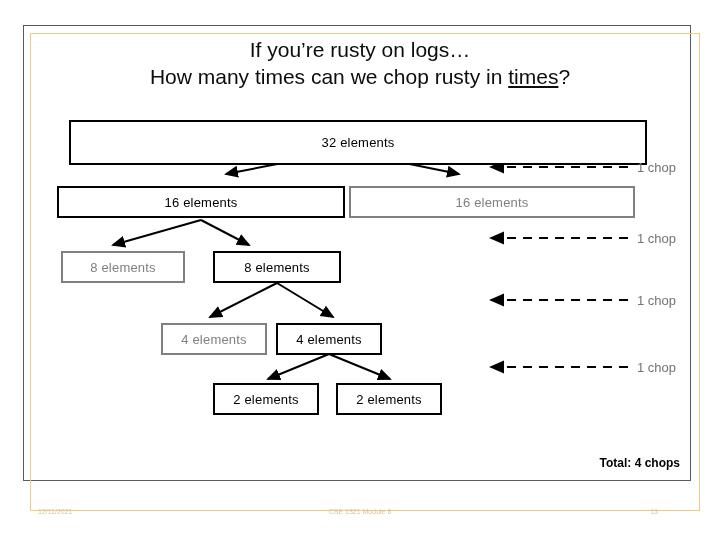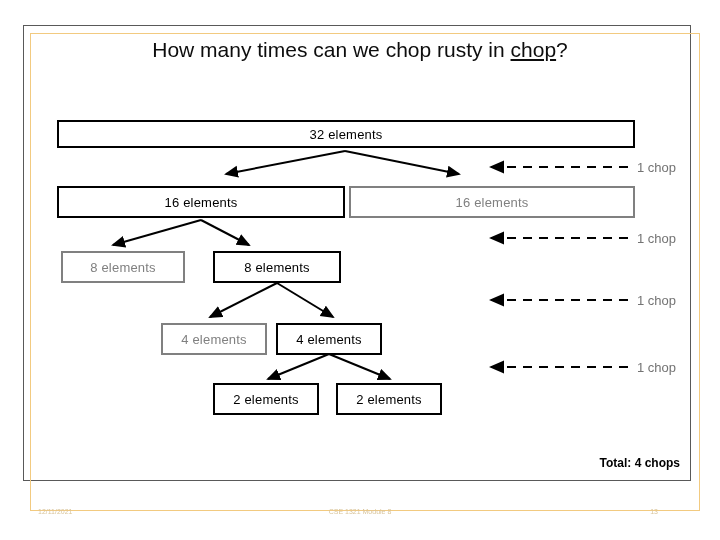--- a/index.html
+++ b/index.html
@@ -101,21 +101,22 @@
   #footer-center{left:0;width:720px;text-align:center;}
   #footer-page{right:62px;}
 </style>
 </head>
 <body>
 
 <div id="slide-frame"></div>
 <div id="slide-accent-frame"></div>
 
 <div id="title-block">
-  <div class="title-line"><span>How many times can we chop rusty in </span><u>chop</u><span>?</span></div>
+  <div class="title-line">If you’re rusty on logs…</div>
+  <div class="title-line"><span>How many times can we chop rusty in </span><u>times</u><span>?</span></div>
 </div>
 
 <svg id="connectors" viewBox="0 0 720 540">
   <defs>
     <marker id="arrowhead" markerWidth="7" markerHeight="7" refX="6" refY="3.0" orient="auto">
       <polygon points="0 0, 7 3, 0 6" fill="#000"></polygon>
     </marker>
     <marker id="arrowhead-left" markerWidth="7" markerHeight="7" refX="6" refY="3.0" orient="auto">
       <polygon points="0 0, 7 3, 0 6" fill="#000"></polygon>
     </marker>
@@ -148,21 +149,21 @@
     <line x1="628" y1="238" x2="491" y2="238" stroke-dasharray="9 7" marker-end="url(#arrowhead-left)"></line>
   </g>
   <g stroke="#000" stroke-width="2.2" fill="none">
     <line x1="628" y1="300" x2="491" y2="300" stroke-dasharray="9 7" marker-end="url(#arrowhead-left)"></line>
   </g>
   <g stroke="#000" stroke-width="2.2" fill="none">
     <line x1="628" y1="367" x2="491" y2="367" stroke-dasharray="9 7" marker-end="url(#arrowhead-left)"></line>
   </g>
 </svg>
 
-<div class="node active" style="left:57px; top:120px; width:578px; height:28px;">
+<div class="node active" style="left:69px; top:120px; width:578px; height:45px;">
   <span>32 elements</span>
 </div>
 
 <div class="node active" style="left:57px; top:186px; width:288px; height:32px;">
   <span>16 elements</span>
 </div>
 <div class="node inactive" style="left:349px; top:186px; width:286px; height:32px;">
   <span>16 elements</span>
 </div>
 

